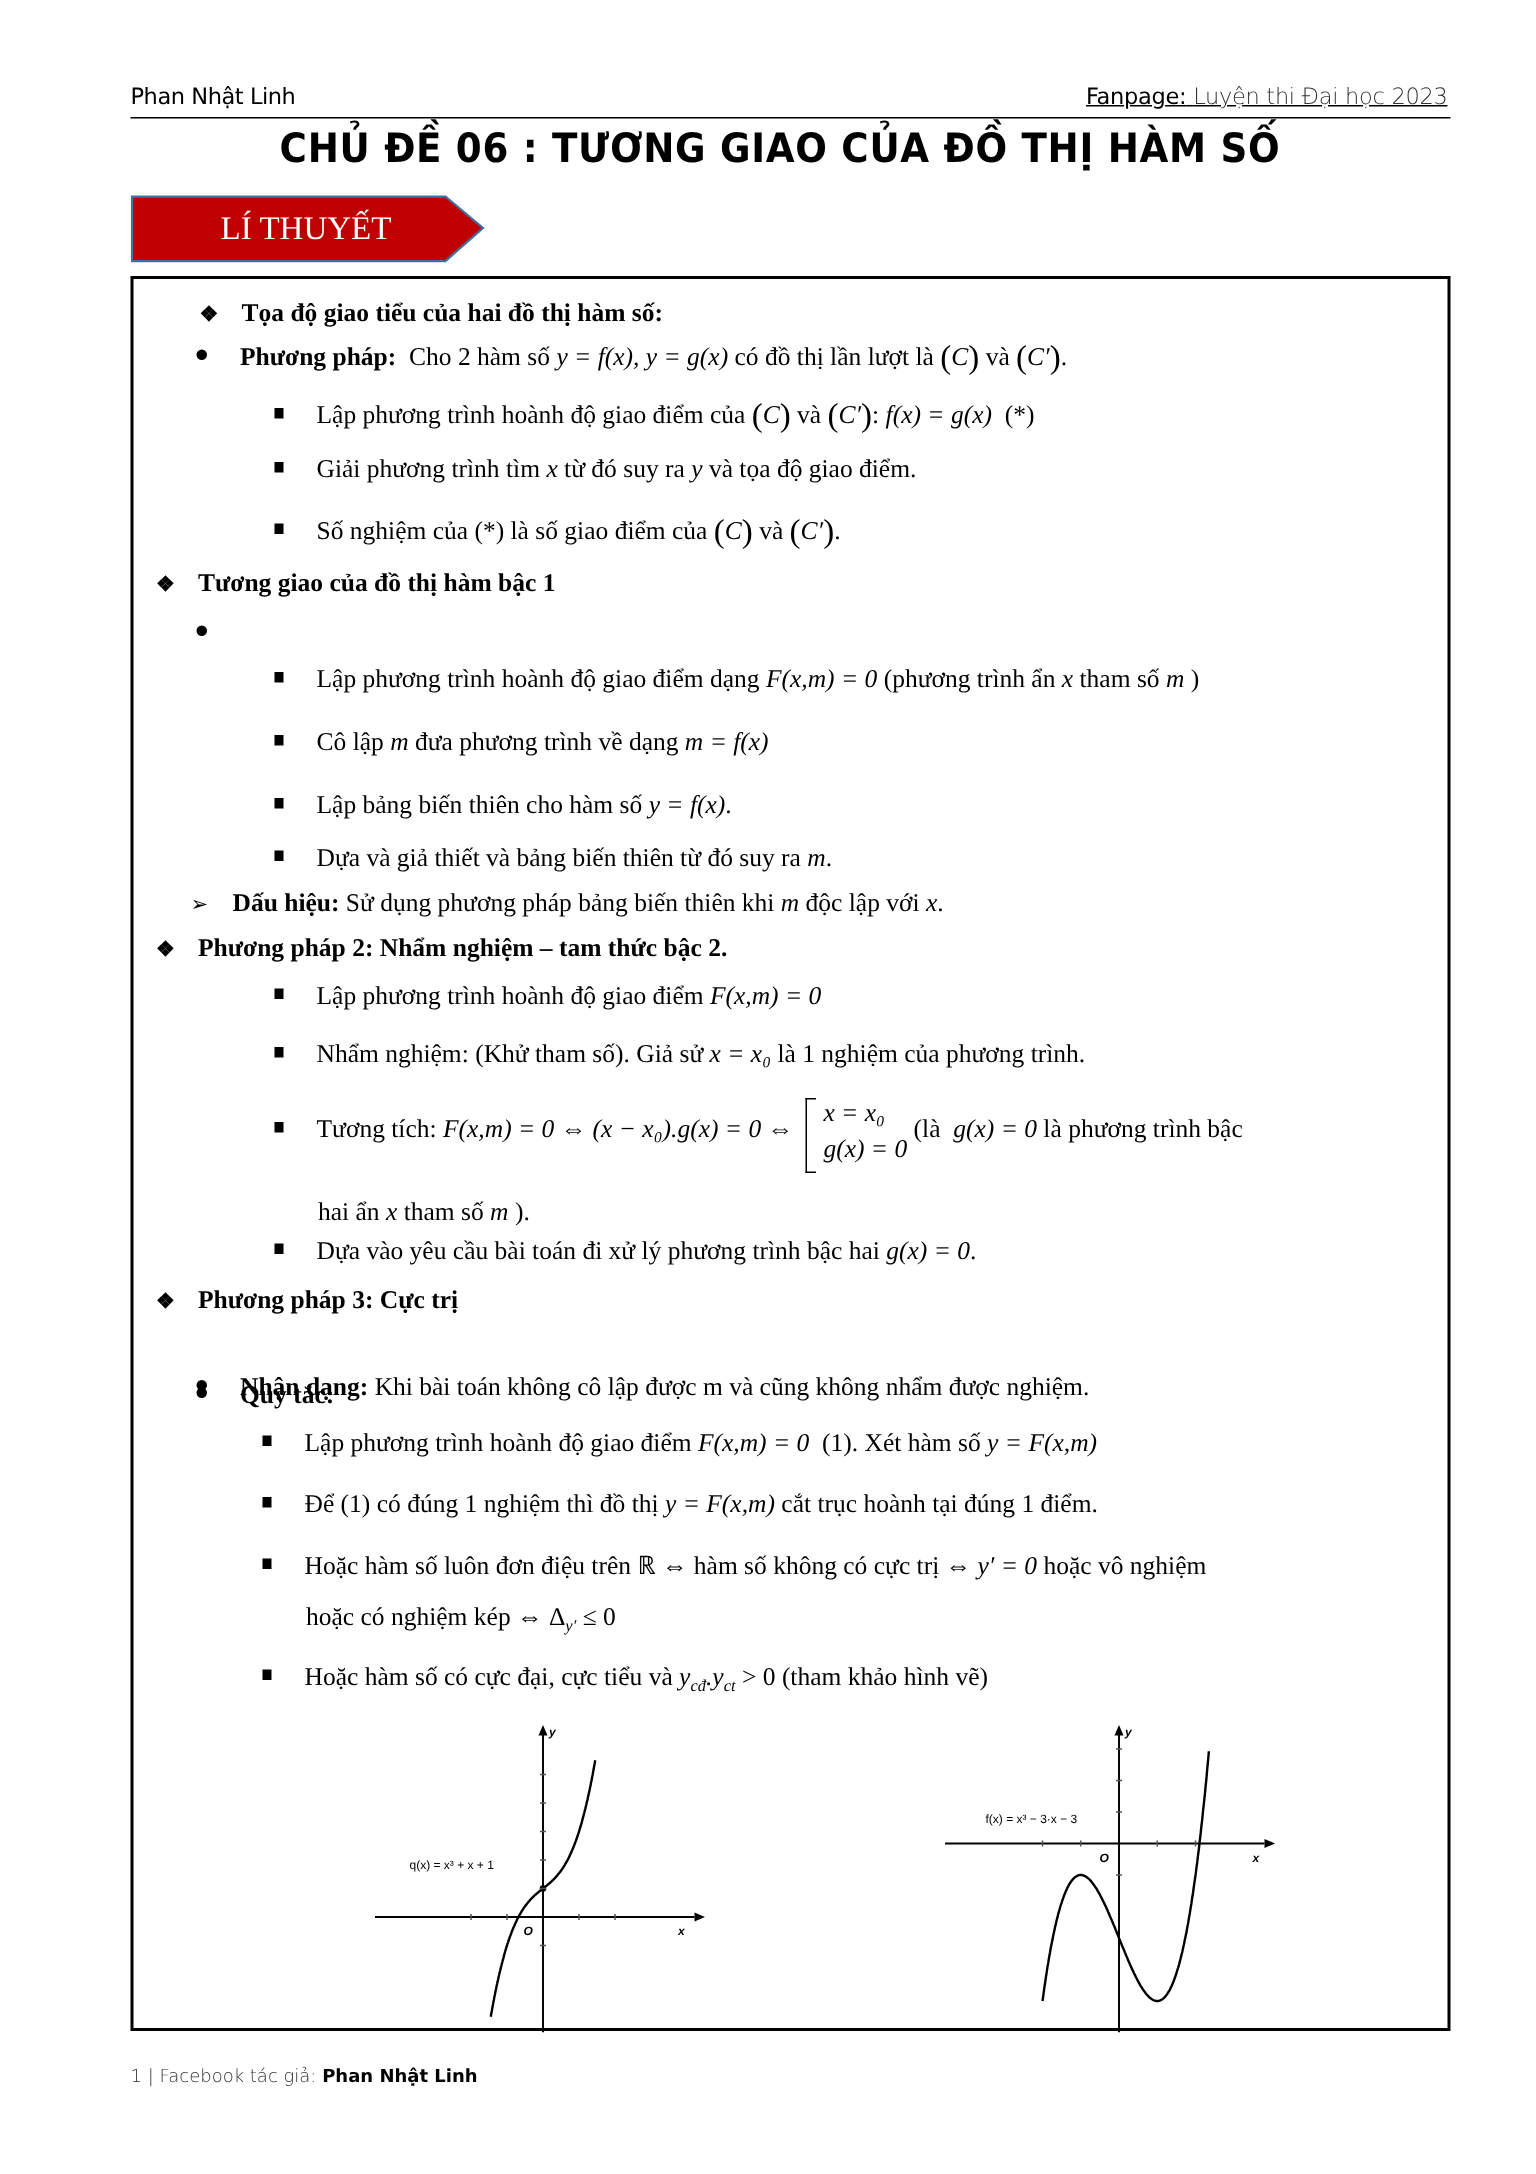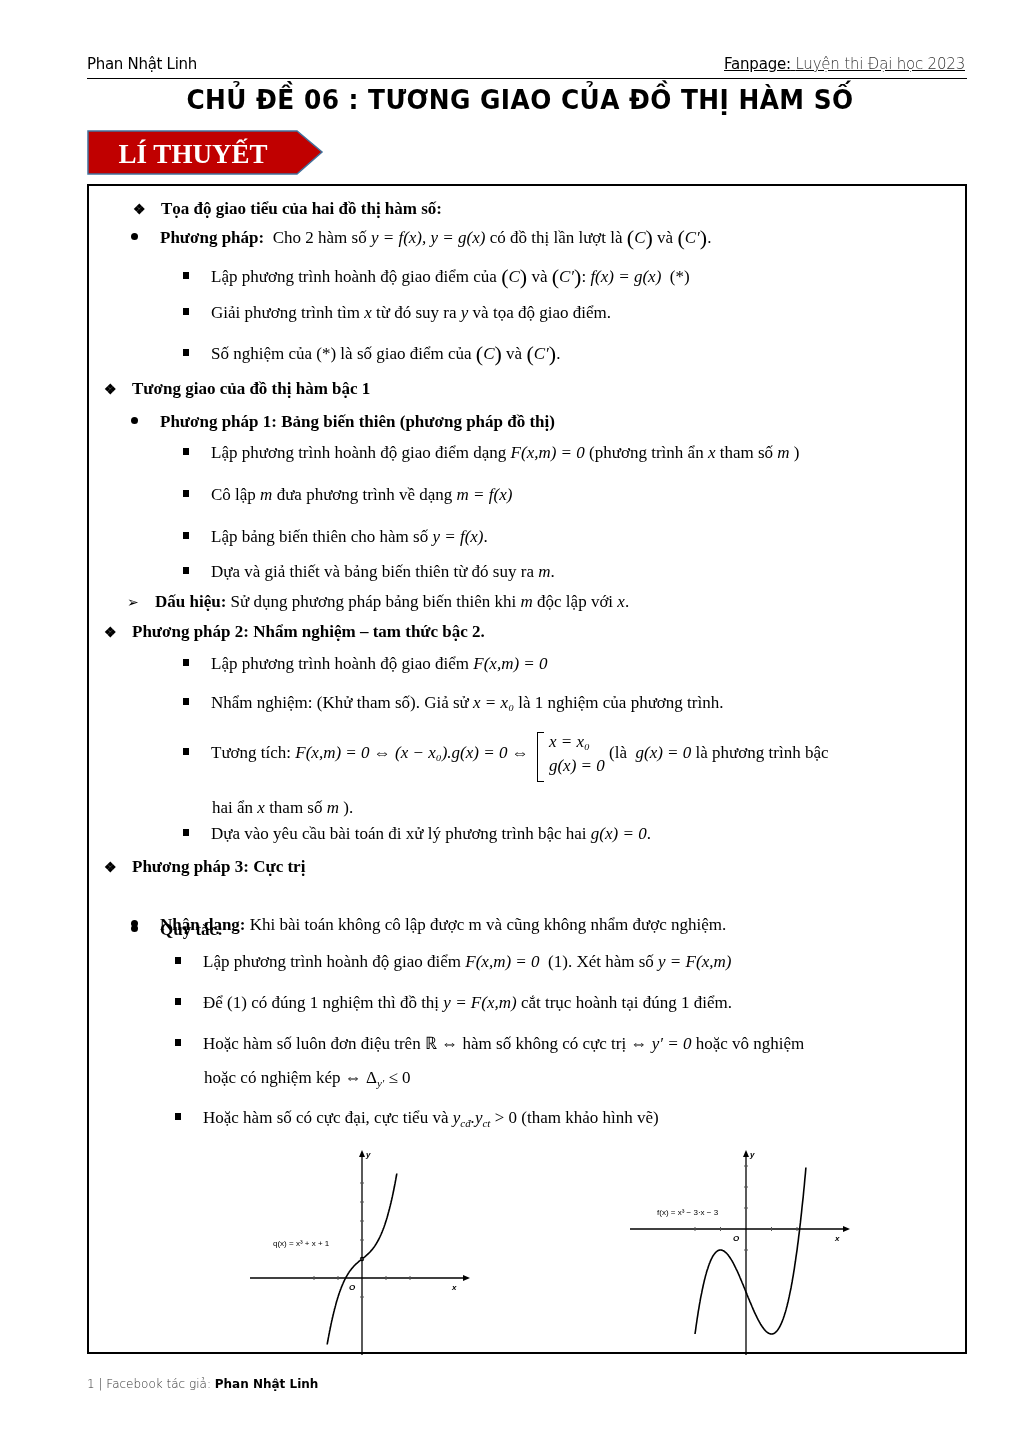--- a/index.html
+++ b/index.html
@@ -9,22 +9,22 @@
          border-bottom: 1px solid #000; font-family: "DejaVu Sans", sans-serif; font-size: 15px; }
   .hdr .left { position: absolute; left: 0; top: 3px; letter-spacing: -0.3px; }
   .hdr .right { position: absolute; right: 2px; top: 3px; letter-spacing: -0.2px; text-decoration: underline; }
   .hdr .right .lbl { font-weight: normal; }
   .hdr .right .val { color: #333; font-weight: 300; }
   .title { position: absolute; top: 84px; left: 0; width: 1040px; text-align: center;
            font-family: "DejaVu Sans", sans-serif; font-weight: bold; font-size: 27px;
            letter-spacing: 0.5px; transform: scaleX(0.92); transform-origin: center; }
   .banner { position: absolute; top: 130px; left: 87px; width: 236px; height: 44px; }
   .banner svg { position: absolute; left: 0; top: 0; }
-  .banner .txt { position: absolute; left: 1px; top: 9px; width: 210px; text-align: center;
-                 color: #fff; font-family: "Liberation Serif", serif; font-size: 27px; font-weight: bold; }
+  .banner .txt { position: absolute; left: 12px; top: 9px; width: 210px; text-align: center;
+                 color: #fff; font-family: "Liberation Serif", serif; font-size: 22px; font-weight: normal; }
   .box { position: absolute; top: 184px; left: 87px; width: 880px; height: 1170px;
          border: 2.5px solid #000; box-sizing: border-box; }
   .line { position: absolute; font-size: 17px; white-space: nowrap; }
   .b { font-weight: bold; }
   .m { font-style: italic; font-family: "Liberation Serif", serif; }
   .par { font-size: 22px; font-style: normal; font-weight: 300; vertical-align: -2px; }
   .sq { display: inline-block; width: 6px; height: 7px; background: #000; margin-right: 22px; vertical-align: 3px; }
   .dot { display: inline-block; width: 7px; height: 7px; border-radius: 50%; background: #000; margin-right: 22px; vertical-align: 3px; }
   .dia { display: inline-block; width: 18px; margin-right: 10px; font-size: 14px; }
   .arr { display: inline-block; width: 20px; margin-right: 8px; font-size: 14px; }
@@ -73,21 +73,21 @@
   <span class="sq"></span><span>Giải phương trình tìm</span> <span class="m">x</span> <span>từ đó suy ra</span> <span class="m">y</span> <span>và tọa độ giao điểm.</span>
 </div>
 <div class="line" style="top:341px;left:183px;">
   <span class="sq"></span><span>Số nghiệm của (*) là số giao điểm của</span> <span class="par">(</span><span class="m">C</span><span class="par">)</span> <span>và</span> <span class="par">(</span><span class="m">C′</span><span class="par">)</span>.
 </div>
 
 <div class="line b" style="top:379px;left:104px;">
   <span class="dia">❖</span><span>Tương giao của đồ thị hàm bậc 1</span>
 </div>
 <div class="line b" style="top:412px;left:131px;">
-  <span class="dot"></span><span>Phương pháp 1: Bảng biến thiên (phương pháp đồ thị)</span>
+  <span class="dot"></span>
 </div>
 <div class="line" style="top:443px;left:183px;">
   <span class="sq"></span><span>Lập phương trình hoành độ giao điểm dạng</span> <span class="m">F(x,m) = 0</span> <span>(phương trình ẩn</span> <span class="m">x</span> <span>tham số</span> <span class="m">m</span> <span>)</span>
 </div>
 <div class="line" style="top:485px;left:183px;">
   <span class="sq"></span><span>Cô lập</span> <span class="m">m</span> <span>đưa phương trình về dạng</span> <span class="m">m = f(x)</span>
 </div>
 <div class="line" style="top:527px;left:183px;">
   <span class="sq"></span><span>Lập bảng biến thiên cho hàm số</span> <span class="m">y = f(x)</span>.
 </div>

